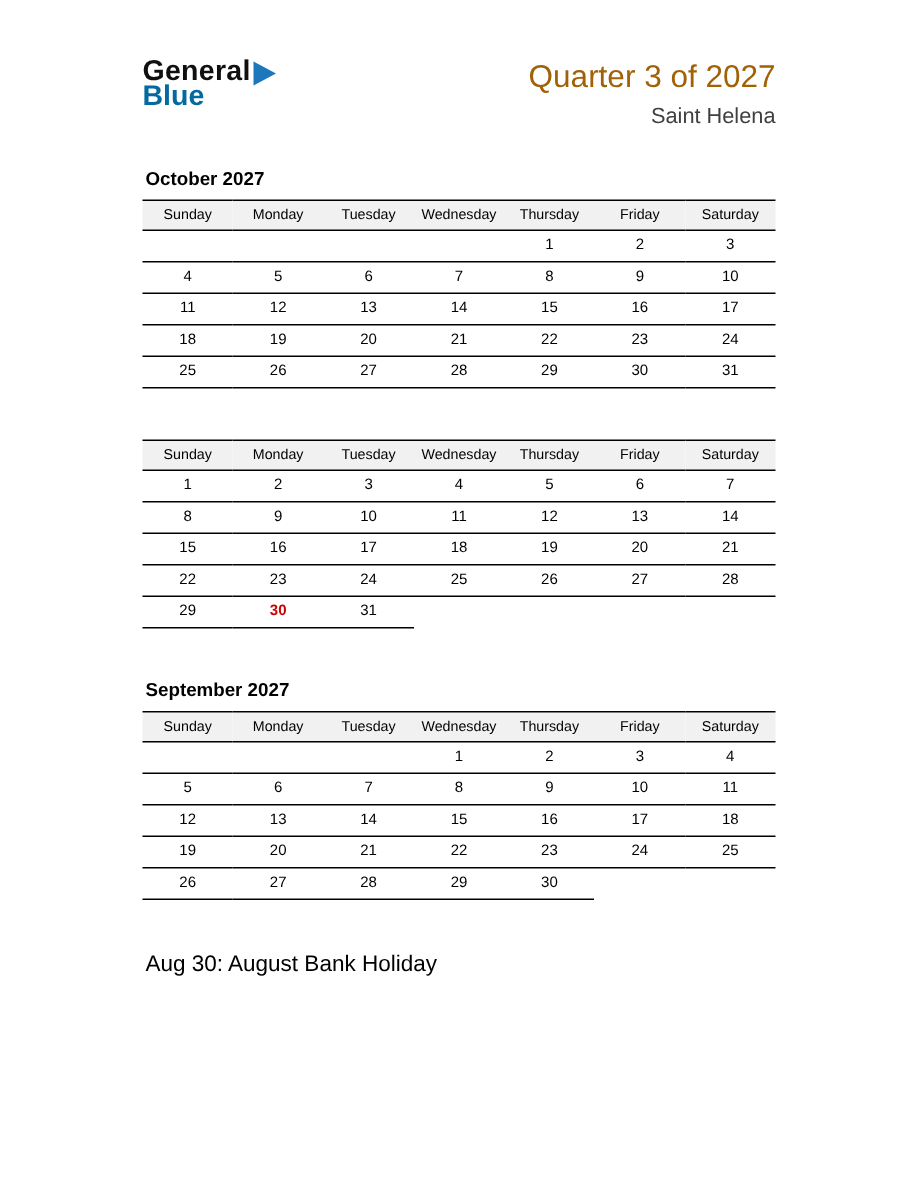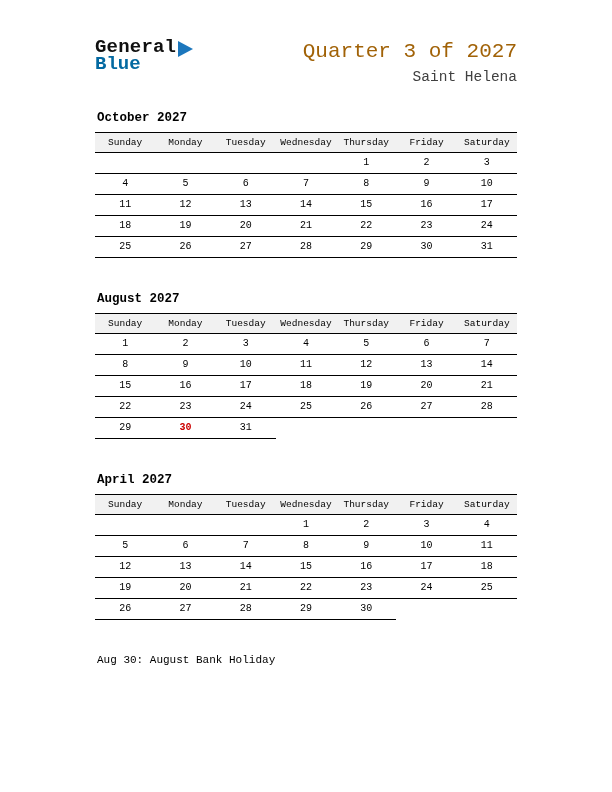--- a/index.html
+++ b/index.html
@@ -2,21 +2,21 @@
 <html><head>
 <meta charset="utf-8">
 <style>
   * { box-sizing: border-box; }
   html, body { margin: 0; padding: 0; background: #ffffff; }
   .page {
     width: 612px;
     height: 792px;
     margin: 0 auto;
     background: #ffffff;
-    font-family: Liberation Mono, monospace;
+    font-family: Liberation Sans, sans-serif;
     color: #000;
     padding: 38px 95px 0 95px;
     position: relative;
     overflow: hidden;
   }
   .top-row {
     display: flex;
     justify-content: space-between;
     align-items: flex-start;
   }
@@ -77,21 +77,21 @@
     text-align: center;
     padding: 4px 0 5px 0;
     border-bottom: 1px solid #000;
     height: 17px;
   }
   table.cal tbody td.noline { border-bottom: none; }
   table.cal tbody td.holiday { color: #cc0000; font-weight: 700; }
 
   .footnote {
     margin-top: 34px;
-    font-size: 11px;
+    font-size: 15px;
     color: #000;
     margin-left: 2px;
   }
 </style>
 </head>
 <body>
 
 <div class="page">
 
   <div class="top-row">
@@ -167,21 +167,20 @@
               <td>27</td>
               <td>28</td>
               <td>29</td>
               <td>30</td>
               <td>31</td>
             </tr>
           </tbody>
         </table>
       </div>
       <div class="month">
-        <div class="month-title">August 2027</div>
         <table class="cal">
           <thead>
             <tr>
               <th>Sunday</th>
               <th>Monday</th>
               <th>Tuesday</th>
               <th>Wednesday</th>
               <th>Thursday</th>
               <th>Friday</th>
               <th>Saturday</th>
@@ -230,21 +229,21 @@
               <td>31</td>
               <td class="noline"></td>
               <td class="noline"></td>
               <td class="noline"></td>
               <td class="noline"></td>
             </tr>
           </tbody>
         </table>
       </div>
       <div class="month">
-        <div class="month-title">April 2027</div>
+        <div class="month-title">September 2027</div>
         <table class="cal">
           <thead>
             <tr>
               <th>Sunday</th>
               <th>Monday</th>
               <th>Tuesday</th>
               <th>Wednesday</th>
               <th>Thursday</th>
               <th>Friday</th>
               <th>Saturday</th>

